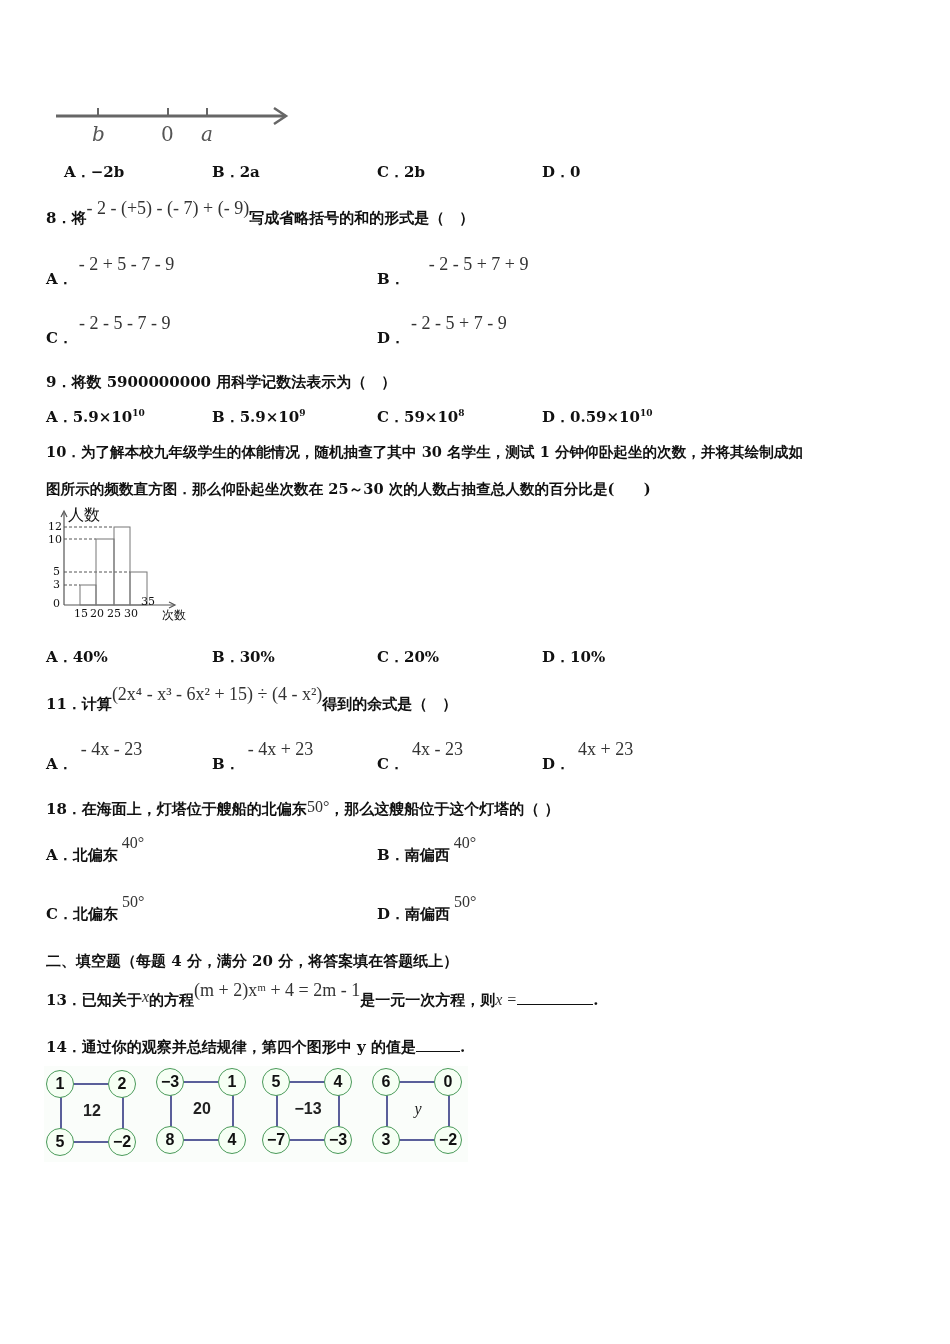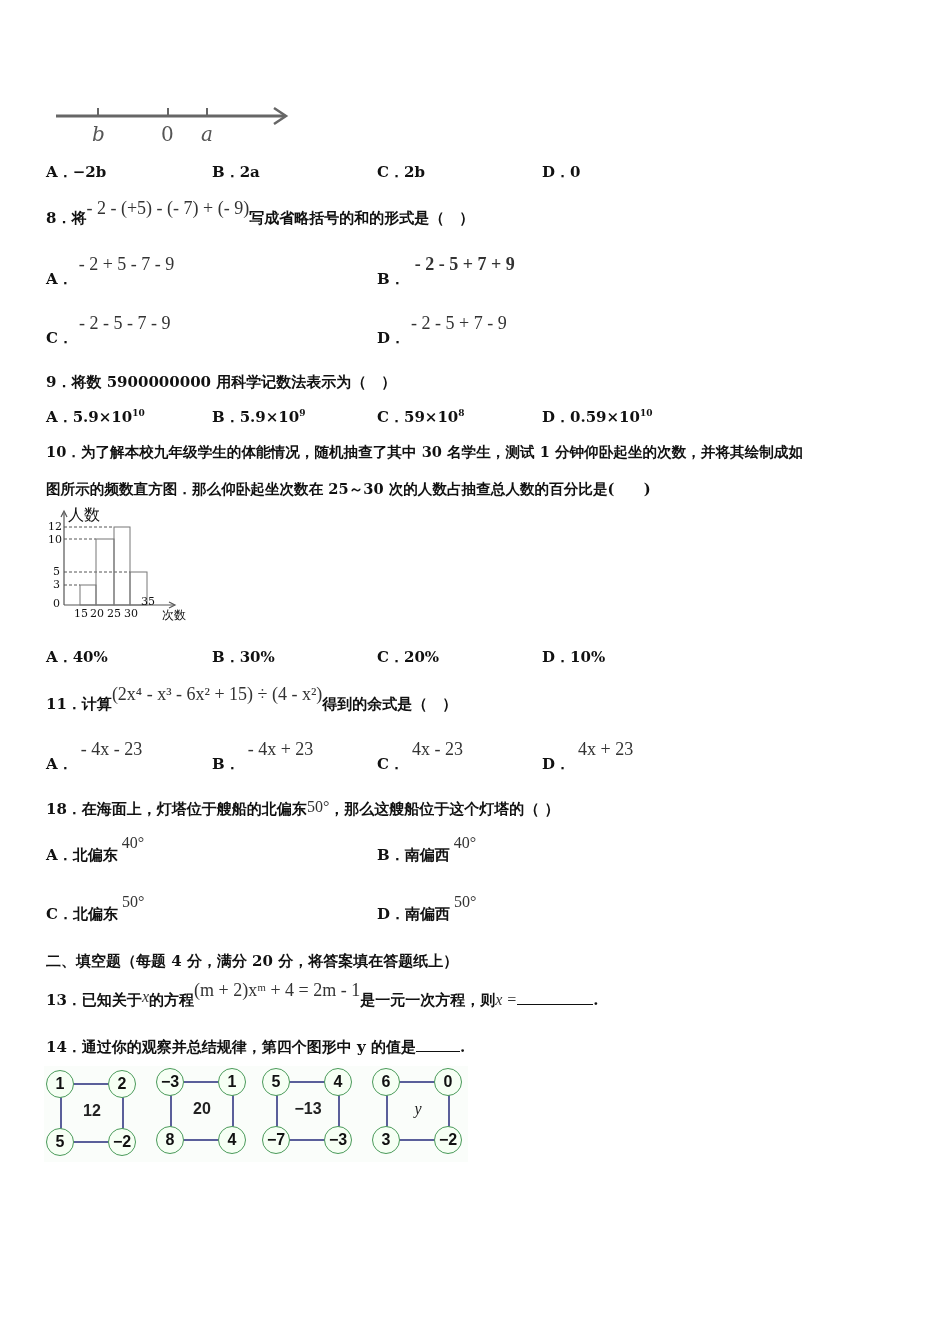--- a/index.html
+++ b/index.html
@@ -28,30 +28,30 @@
     <polyline points="222,8 234,16 222,24" fill="none" stroke="#666" stroke-width="2.5"></polyline>
     <line x1="46" y1="8" x2="46" y2="16" stroke="#666" stroke-width="2"></line>
     <line x1="116" y1="8" x2="116" y2="16" stroke="#666" stroke-width="2"></line>
     <line x1="155" y1="8" x2="155" y2="16" stroke="#666" stroke-width="2"></line>
   </svg>
   <span class="abs" style="left:40px;top:22px;font-style:italic;font-size:20px;color:#555;">b</span>
   <span class="abs" style="left:109px;top:22px;font-size:20px;color:#555;">0</span>
   <span class="abs" style="left:149px;top:22px;font-style:italic;font-size:20px;color:#555;">a</span>
 </div>
 
-<div class="abs opt" style="left:46px;top:163px;"><span>A．</span><span>−2b</span></div>
+<div class="abs opt" style="left:64px;top:163px;"><span>A．</span><span>−2b</span></div>
 <div class="abs opt" style="left:212px;top:163px;"><span>B．</span><span>2a</span></div>
 <div class="abs opt" style="left:377px;top:163px;"><span>C．</span><span>2b</span></div>
 <div class="abs opt" style="left:542px;top:163px;"><span>D．</span><span>0</span></div>
 
 <div class="abs q" style="left:46px;top:208px;">
   <span>8．将</span><span class="math" style="position:relative;top:-9px;margin-top:28px;">- 2 - (+5) - (- 7) + (- 9)</span><span>写成省略括号的和的形式是（　）</span>
 </div>
 <div class="abs opt" style="left:46px;top:255px;"><span style="position:relative;top:14px;">A．</span><span class="math" style="margin-left:6px;">- 2 + 5 - 7 - 9</span></div>
-<div class="abs opt" style="left:377px;top:255px;"><span style="position:relative;top:14px;">B．</span><span class="math" style="margin-left:10px;font-weight:bold;">- 2 - 5 + 7 + 9</span></div>
+<div class="abs opt" style="left:377px;top:255px;"><span style="position:relative;top:14px;">B．</span><span class="math" style="margin-left:24px;">- 2 - 5 + 7 + 9</span></div>
 <div class="abs opt" style="left:46px;top:314px;"><span style="position:relative;top:14px;">C．</span><span class="math" style="margin-left:6px;">- 2 - 5 - 7 - 9</span></div>
 <div class="abs opt" style="left:377px;top:314px;"><span style="position:relative;top:14px;">D．</span><span class="math" style="margin-left:6px;">- 2 - 5 + 7 - 9</span></div>
 
 <div class="abs q" style="left:46px;top:373px;">9．将数 5900000000 用科学记数法表示为（　）</div>
 <div class="abs opt" style="left:46px;top:408px;"><span>A．</span><span>5.9×10</span><sup>10</sup></div>
 <div class="abs opt" style="left:212px;top:408px;"><span>B．</span><span>5.9×10</span><sup>9</sup></div>
 <div class="abs opt" style="left:377px;top:408px;"><span>C．</span><span>59×10</span><sup>8</sup></div>
 <div class="abs opt" style="left:542px;top:408px;"><span>D．</span><span>0.59×10</span><sup>10</sup></div>
 
 <div class="abs q" style="left:46px;top:443px;font-size:14.6px;">10．为了解本校九年级学生的体能情况，随机抽查了其中 30 名学生，测试 1 分钟仰卧起坐的次数，并将其绘制成如</div>

